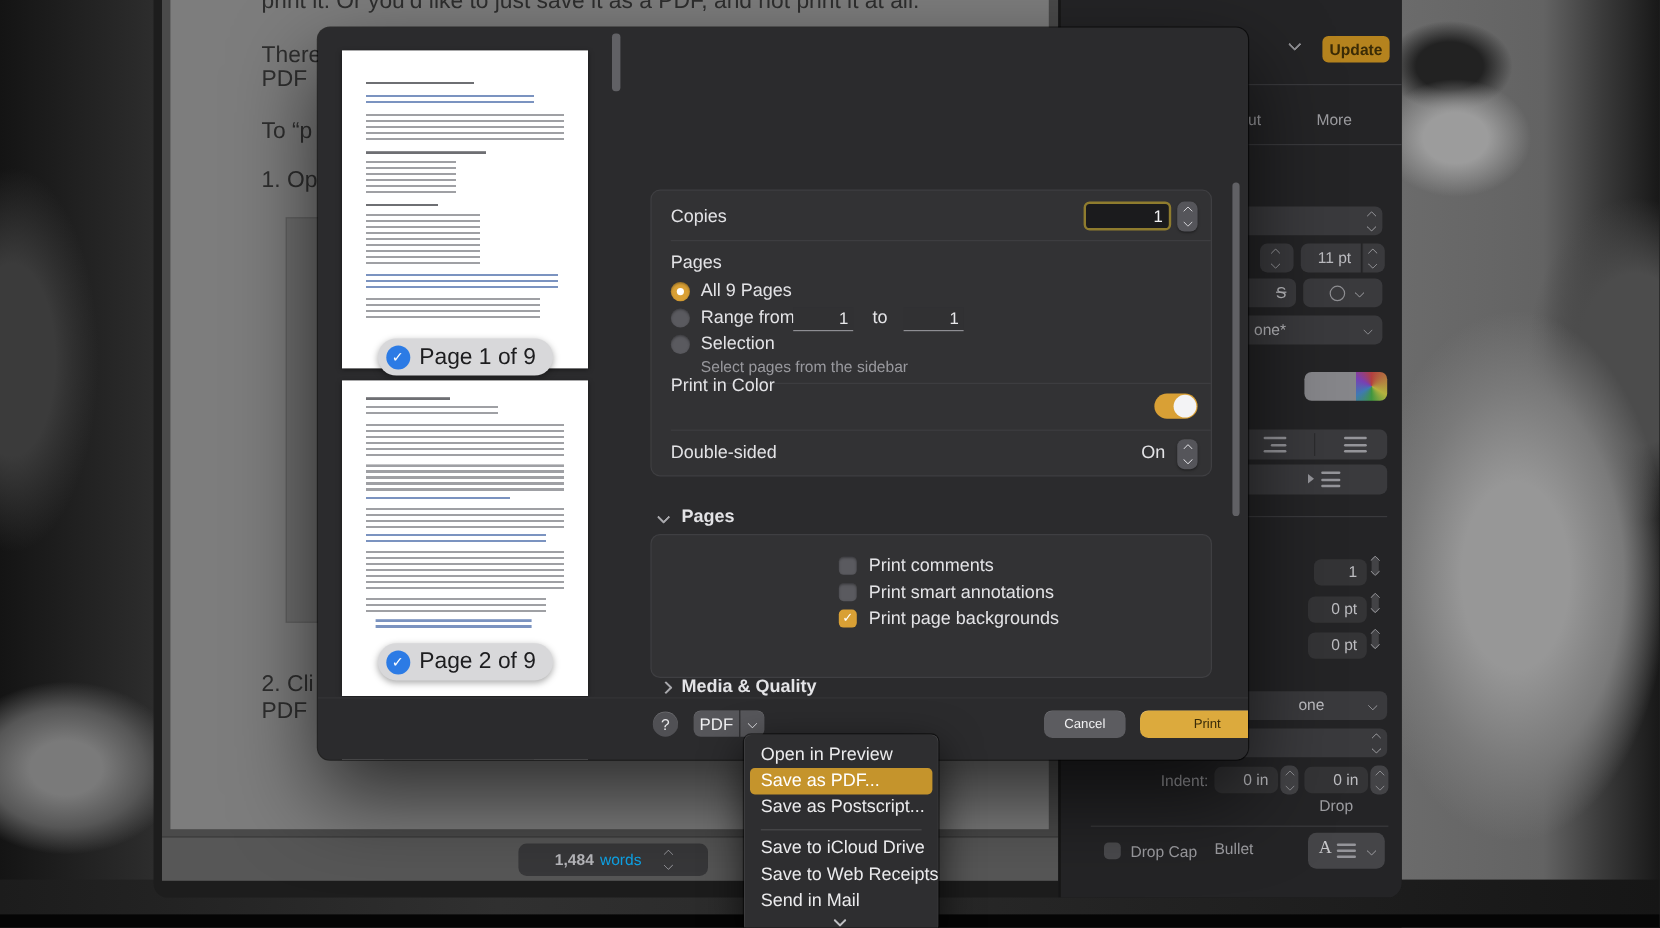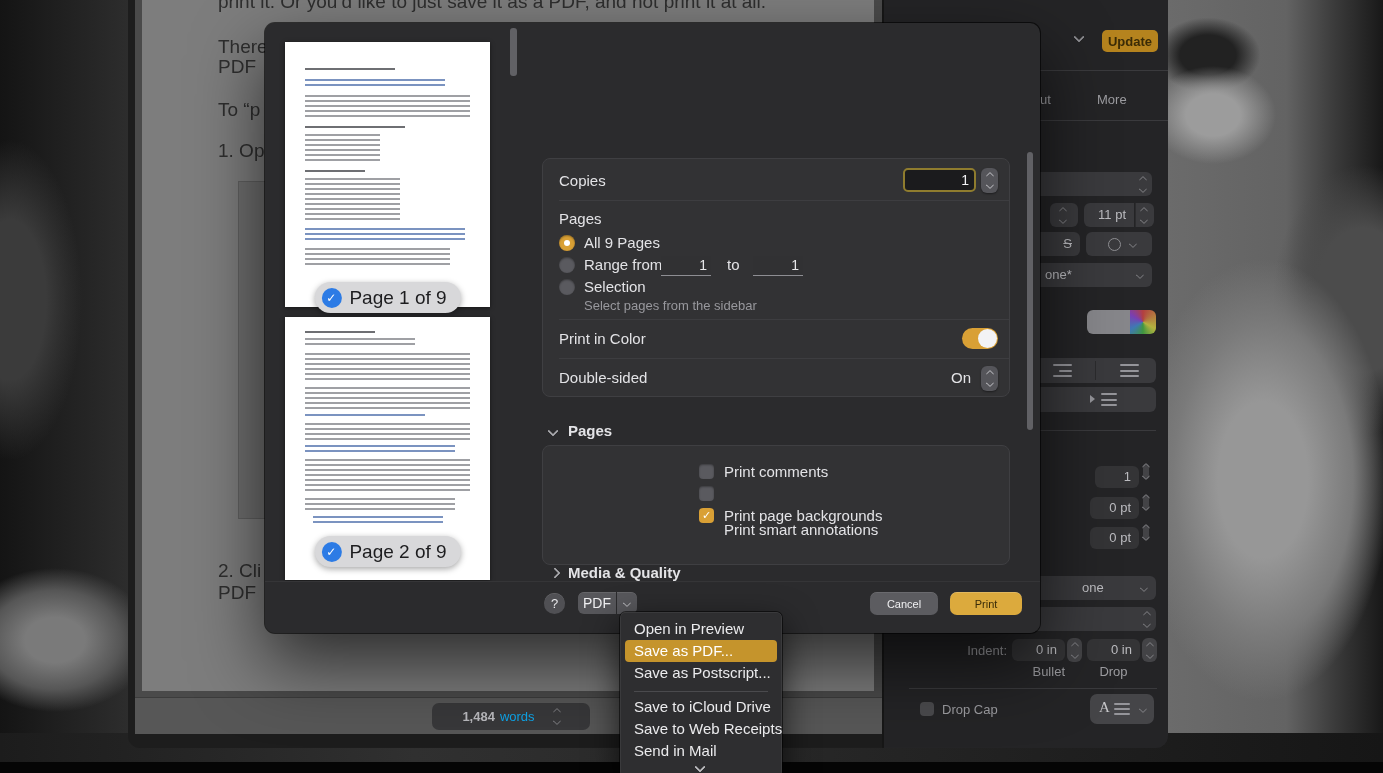--- a/index.html
+++ b/index.html
@@ -266,21 +266,21 @@
         <i class="chev sm dim"></i>
         <i class="chev sm dim down"></i>
       </div>
     <div class="fld" style="left:203px;top:639px;width:53px;height:22px;line-height:22px;background:#343436;">
       <span class="val" style="top:0;">0 in</span>
     </div>
     <div class="stp" style="left:258px;top:638px;width:15px;height:24px;">
         <i class="chev sm dim"></i>
         <i class="chev sm dim down"></i>
       </div>
-    <div class="abs insp-text" style="left:128px;top:664px;width:53px;text-align:right;">Bullet</div>
+    <div class="abs insp-text" style="left:128px;top:700px;width:53px;text-align:left;">Bullet</div>
     <div class="abs insp-text" style="left:203px;top:664px;width:53px;text-align:center;">Drop</div>
 
     <div class="insp-div" style="left:25px;top:688px;width:248px;"></div>
     <div class="abs" style="left:36px;top:702px;width:14px;height:14px;border-radius:4px;background:#4a4a4d;"></div>
     <div class="abs insp-text" style="left:58px;top:702px;">Drop Cap</div>
     <div class="fld" style="left:206px;top:694px;width:64px;height:30px;background:#454548;border-radius:7px;">
       <span class="abs" style="left:9px;top:5px;color:#c7c7ca;font-size:15px;font-family:'Liberation Serif',serif;">A</span>
       <span class="bars" style="left:24px;top:9px;width:16px;height:12px;">
           <i style="width:16px;"></i>
           <i style="width:16px;"></i>
@@ -352,61 +352,61 @@
     <div class="radio" style="left:16px;top:98px;"></div>
     <div class="lbl" style="left:41px;top:97px;">Range from</div>
     <div class="rfield" style="left:118px;top:97px;">1</div>
     <div class="lbl" style="left:184px;top:97px;">to</div>
     <div class="rfield" style="left:210px;top:97px;">1</div>
     <div class="radio" style="left:16px;top:120px;"></div>
     <div class="lbl" style="left:41px;top:119px;">Selection</div>
     <div class="sec" style="left:41px;top:139px;">Select pages from the sidebar</div>
     <div class="gdiv" style="top:160px;"></div>
 
-    <div class="lbl" style="left:16px;top:171px;">Print in Color</div>
+    <div class="lbl" style="left:16px;top:154px;">Print in Color</div>
     <div class="toggle" style="right:11px;top:169px;"></div>
     <div class="gdiv" style="top:199px;"></div>
 
     <div class="lbl" style="left:16px;top:210px;">Double-sided</div>
     <div class="lbl" style="right:38px;top:210px;">On</div>
     <div class="dstp" style="right:11px;top:207px;">
         <i class="chev sm"></i>
         <i class="chev sm down"></i>
       </div>
   </div>
 
   <div class="abs" style="left:284px;top:404px;">
       <i class="chev down" style="display:block;border-color:#a8a8ac;"></i>
     </div>
   <div class="lbl" style="left:303px;top:399px;font-weight:bold;">Pages</div>
 
   <div class="group" style="top:422px;height:118px;">
     <div class="cbx" style="left:156px;top:18px;"></div>
     <div class="lbl" style="left:181px;top:17px;">Print comments</div>
     <div class="cbx" style="left:156px;top:40px;"></div>
-    <div class="lbl" style="left:181px;top:39px;margin-top:36px;">Print smart annotations</div>
+    <div class="lbl" style="left:181px;top:39px;">Print smart annotations</div>
     <div class="cbx on" style="left:156px;top:62px;">✓</div>
     <div class="lbl" style="left:181px;top:61px;">Print page backgrounds</div>
   </div>
 
   <div class="abs" style="left:286px;top:546px;">
       <i class="chev down" style="display:block;transform:rotate(135deg);border-color:#a8a8ac;"></i>
     </div>
   <div class="lbl" style="left:303px;top:541px;font-weight:bold;">Media &amp; Quality</div>
 
   <div class="scroll" style="left:762px;top:129px;width:6px;height:278px;"></div>
 
   <div class="abs" style="left:0;top:558px;width:775px;height:52px;background:#2b2b2d;border-top:1px solid rgba(255,255,255,.05);">
     <div class="abs" style="left:279px;top:11px;width:21px;height:21px;border-radius:50%;background:#505054;color:#e9e9eb;font-size:13px;display:flex;align-items:center;justify-content:center;box-shadow:inset 0 0.5px 0 rgba(255,255,255,.2);">?</div>
     <div class="abs" style="left:313px;top:10px;width:38px;height:22px;background:#57575b;border-radius:6px 0 0 6px;color:#f0f0f2;font-size:14px;display:flex;align-items:center;justify-content:center;box-shadow:inset 0 0.5px 0 rgba(255,255,255,.18);">PDF</div>
     <div class="abs" style="left:352px;top:10px;width:20px;height:22px;background:#57575b;border-radius:0 6px 6px 0;display:flex;align-items:center;justify-content:center;box-shadow:inset 0 0.5px 0 rgba(255,255,255,.18);">
         <i class="chev sm down" style="display:block;"></i>
       </div>
     <div class="btn gray" style="left:605px;top:10px;width:68px;">Cancel</div>
-    <div class="btn accent" style="left:685px;top:10px;width:72px;">Print</div>
+    <div class="btn accent" style="left:685px;top:10px;width:88px;padding-left:12px;">Print</div>
   </div>
 </div>
 
 <div class="abs menu">
   <div class="mi" style="top:6px;">Open in Preview</div>
   <div class="mi hl" style="top:28px;">Save as PDF...</div>
   <div class="mi" style="top:50px;">Save as Postscript...</div>
   <div class="msep" style="top:79px;"></div>
   <div class="mi" style="top:84px;">Save to iCloud Drive</div>
   <div class="mi" style="top:106px;">Save to Web Receipts</div>

